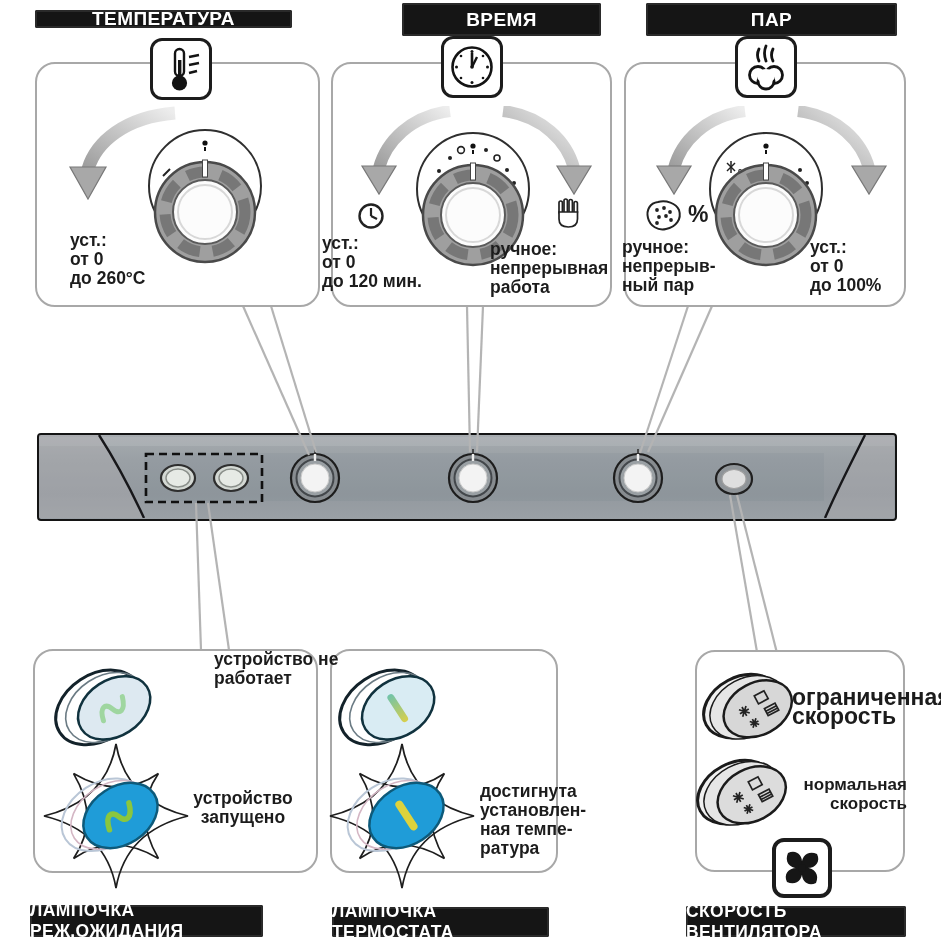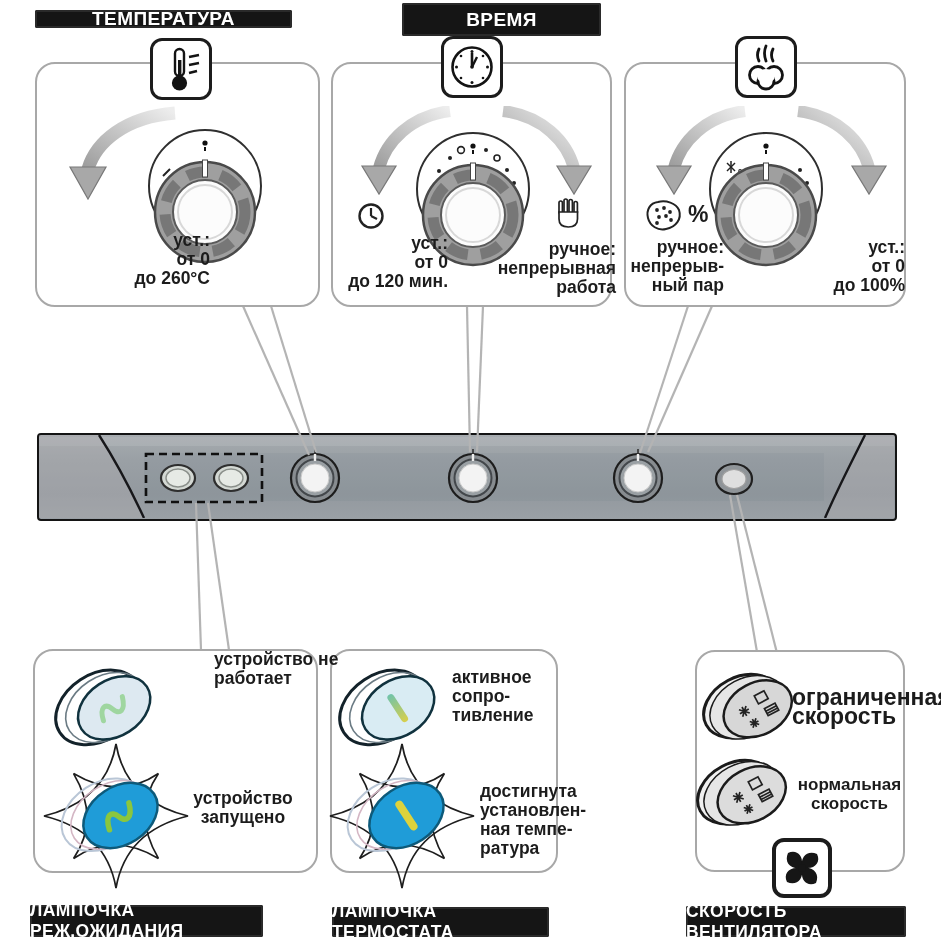--- a/index.html
+++ b/index.html
@@ -5,21 +5,21 @@
   html,body{margin:0;padding:0;background:#fff;}
   body{font-family:"Liberation Sans","DejaVu Sans",sans-serif;}
   .stage{position:relative;width:941px;height:941px;background:#fff;overflow:hidden;}
   .abs{position:absolute;}
   .bar{position:absolute;background:#151515;color:#fff;font-weight:bold;font-size:19px;
        display:flex;align-items:center;justify-content:center;letter-spacing:.4px;
        border-radius:2px;z-index:4;box-shadow:inset 0 0 0 2px #2a2a2a;}
   .pbox{position:absolute;background:#fff;border:2.5px solid #a8a8a8;border-radius:20px;z-index:3;box-sizing:border-box;}
   .icon-sq{position:absolute;background:#fff;border:3.5px solid #1c1c1c;border-radius:12px;z-index:5;
            display:flex;align-items:center;justify-content:center;box-sizing:border-box;}
-  .txt{position:absolute;font-weight:bold;color:#1c1c1c;font-size:17.5px;line-height:19px;text-align:right;z-index:4;}
+  .txt{position:absolute;font-weight:bold;color:#1c1c1c;font-size:17.5px;line-height:19px;text-align:left;z-index:4;}
   .txt span{display:block;}
   .panel{position:absolute;left:37px;top:433px;width:860px;height:88px;z-index:1;box-sizing:border-box;
          border:2.5px solid #141414;border-radius:4px;
          background:linear-gradient(180deg,#a6abaf 0%,#9aa0a5 30%,#93999f 70%,#9aa0a5 100%);}
   svg{display:block;}
   .z2{z-index:2;}
 </style>
 </head>
 <body>
 
@@ -39,20 +39,23 @@
         <path d="M737,495 L778,657"></path>
     </g>
   </svg>
 
   <div class="bar" style="left:35px;top:10px;width:257px;height:18px;">
     <span>ТЕМПЕРАТУРА</span>
   </div>
   <div class="bar" style="left:357px;top:3px;width:199px;height:33px;margin-left:45px;">
     <span>ВРЕМЯ</span>
   </div>
+  <div class="bar" style="left:646px;top:3px;width:251px;height:33px;">
+    <span>ПАР</span>
+  </div>
 
   <div class="pbox" style="left:35px;top:62px;width:285px;height:245px;"></div>
   <div class="pbox" style="left:331px;top:62px;width:281px;height:245px;"></div>
   <div class="pbox" style="left:624px;top:62px;width:282px;height:245px;"></div>
 
   <div class="icon-sq" style="left:150px;top:38px;width:62px;height:62px;">
     <svg width="46" height="48" viewBox="0 0 46 48">
       <g stroke="#131313" stroke-width="2.4" fill="none">
         <line x1="31" y1="12" x2="41" y2="10"></line>
           <line x1="31" y1="20" x2="41" y2="18"></line>
@@ -335,25 +338,20 @@
             <stop offset="1" stop-color="#d8cf4a"></stop>
           </linearGradient>
         </defs>
       <g transform="rotate(-33 60 52)">
         <ellipse cx="50" cy="46" rx="46" ry="33" fill="none" stroke="#13222a" stroke-width="3"></ellipse>
         <ellipse cx="56" cy="50" rx="43" ry="31" fill="none" stroke="#6b7b84" stroke-width="1.6"></ellipse>
         <ellipse cx="63" cy="55" rx="39" ry="28" fill="#d9ecf3" stroke="#10323e" stroke-width="2.5"></ellipse>
         <rect x="59" y="39" width="7" height="32" rx="3.5" fill="url(#tg1)"></rect>
       </g>
     </svg>
-  </div>
-  <div class="txt" style="left:452px;top:668px;width:108px;text-align:left;">
-    <span>активное</span>
-    <span>сопро-</span>
-    <span>тивление</span>
   </div>
   <div class="abs" style="left:316px;top:738px;z-index:4;">
     <svg width="172" height="152" viewBox="0 0 172 152">
       <g stroke="#1e1e1e" stroke-width="1.7" fill="none">
         <path d="M86,6 Q96,63 158,78 Q96,93 86,150 Q76,93 14,78 Q76,63 86,6 Z"></path>
         <path d="M86,18 Q95,65 146,78 Q95,91 86,138 Q77,91 26,78 Q77,65 86,18 Z" transform="rotate(45 86 78)"></path>
       </g>
       <g transform="rotate(-33 86 78)">
         <ellipse cx="76" cy="70" rx="45" ry="32" fill="none" stroke="#b9c6d6" stroke-width="2"></ellipse>
         <ellipse cx="82" cy="74" rx="43" ry="30" fill="none" stroke="#d4b6c4" stroke-width="1.6"></ellipse>
@@ -400,21 +398,21 @@
           <path d="M-18,-4 L-8,-4 M-13,-9 L-13,1 M-17,-8 L-9,0 M-9,-8 L-17,0"></path>
           <path d="M-14,11 L-5,11 M-9.5,6.5 L-9.5,15.5 M-13,7.5 L-6,14.5 M-6,7.5 L-13,14.5"></path>
           <rect x="3" y="-13" width="11" height="9"></rect>
           <rect x="6" y="3" width="12" height="8"></rect>
             <line x1="6" y1="6" x2="18" y2="6"></line>
             <line x1="6" y1="8.6" x2="18" y2="8.6"></line>
         </g>
       </g>
     </svg>
   </div>
-  <div class="txt" style="left:792px;top:775px;width:115px;text-align:center;font-size:17px;">
+  <div class="txt" style="left:792px;top:775px;width:115px;text-align:right;font-size:17px;">
     <span>нормальная</span>
     <span>скорость</span>
   </div>
   <div class="icon-sq" style="left:772px;top:838px;width:60px;height:60px;border-width:4px;">
     <svg width="48" height="48" viewBox="0 0 48 48">
       <g fill="#161616">
         <path d="M24,24 C12,26 6,18 10,9 C18,5 25,11 24,20 Z"></path>
         <path d="M24,24 C12,26 6,18 10,9 C18,5 25,11 24,20 Z" transform="rotate(90 24 24)"></path>
         <path d="M24,24 C12,26 6,18 10,9 C18,5 25,11 24,20 Z" transform="rotate(180 24 24)"></path>
         <path d="M24,24 C12,26 6,18 10,9 C18,5 25,11 24,20 Z" transform="rotate(270 24 24)"></path>

